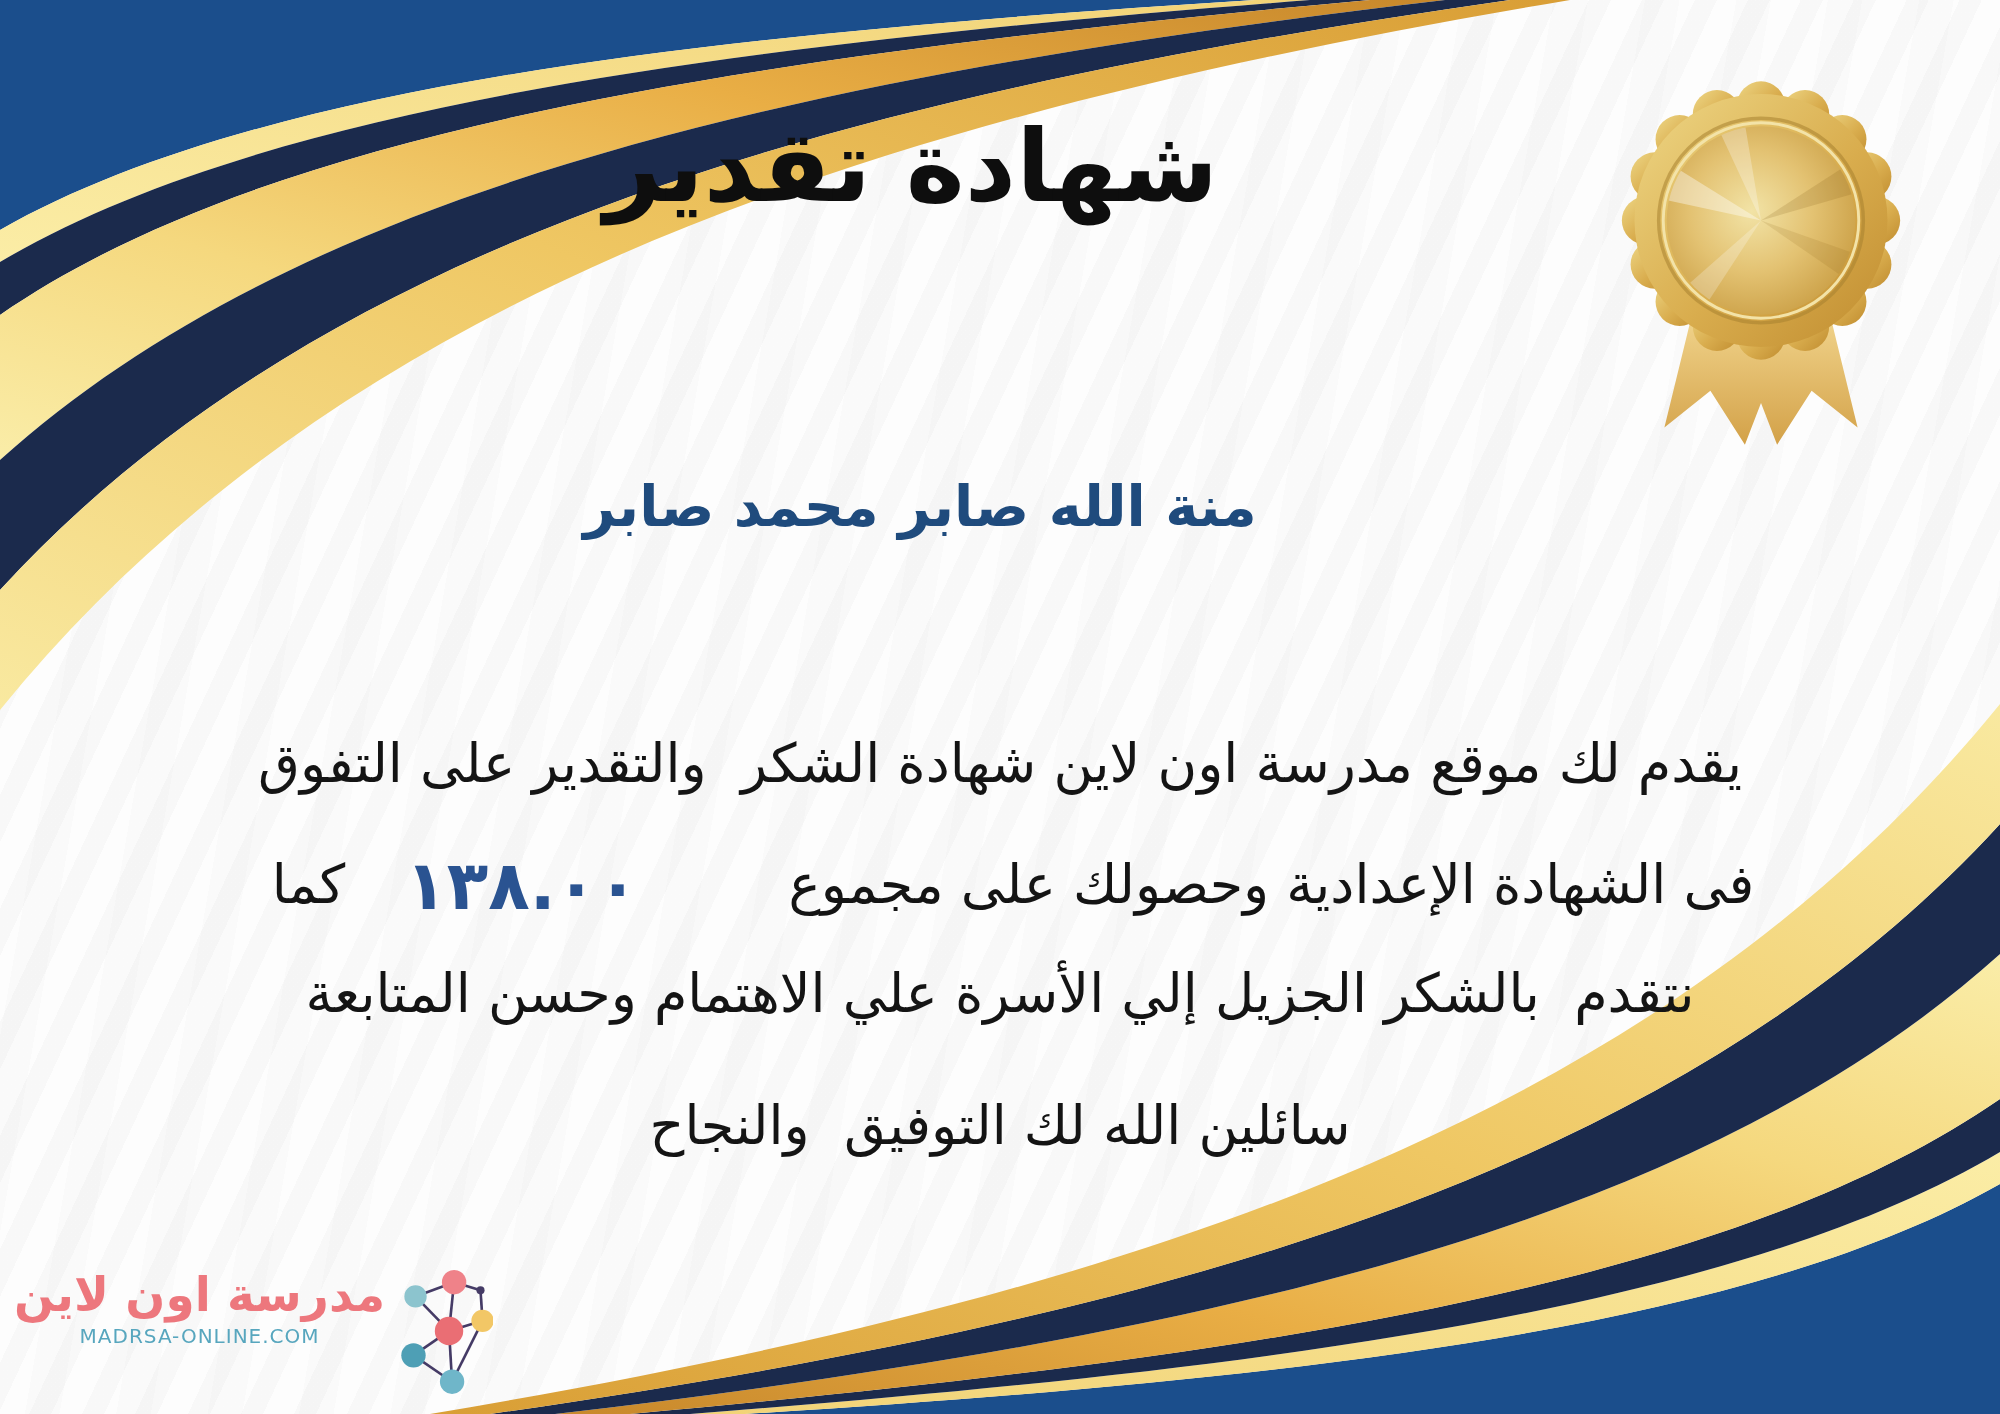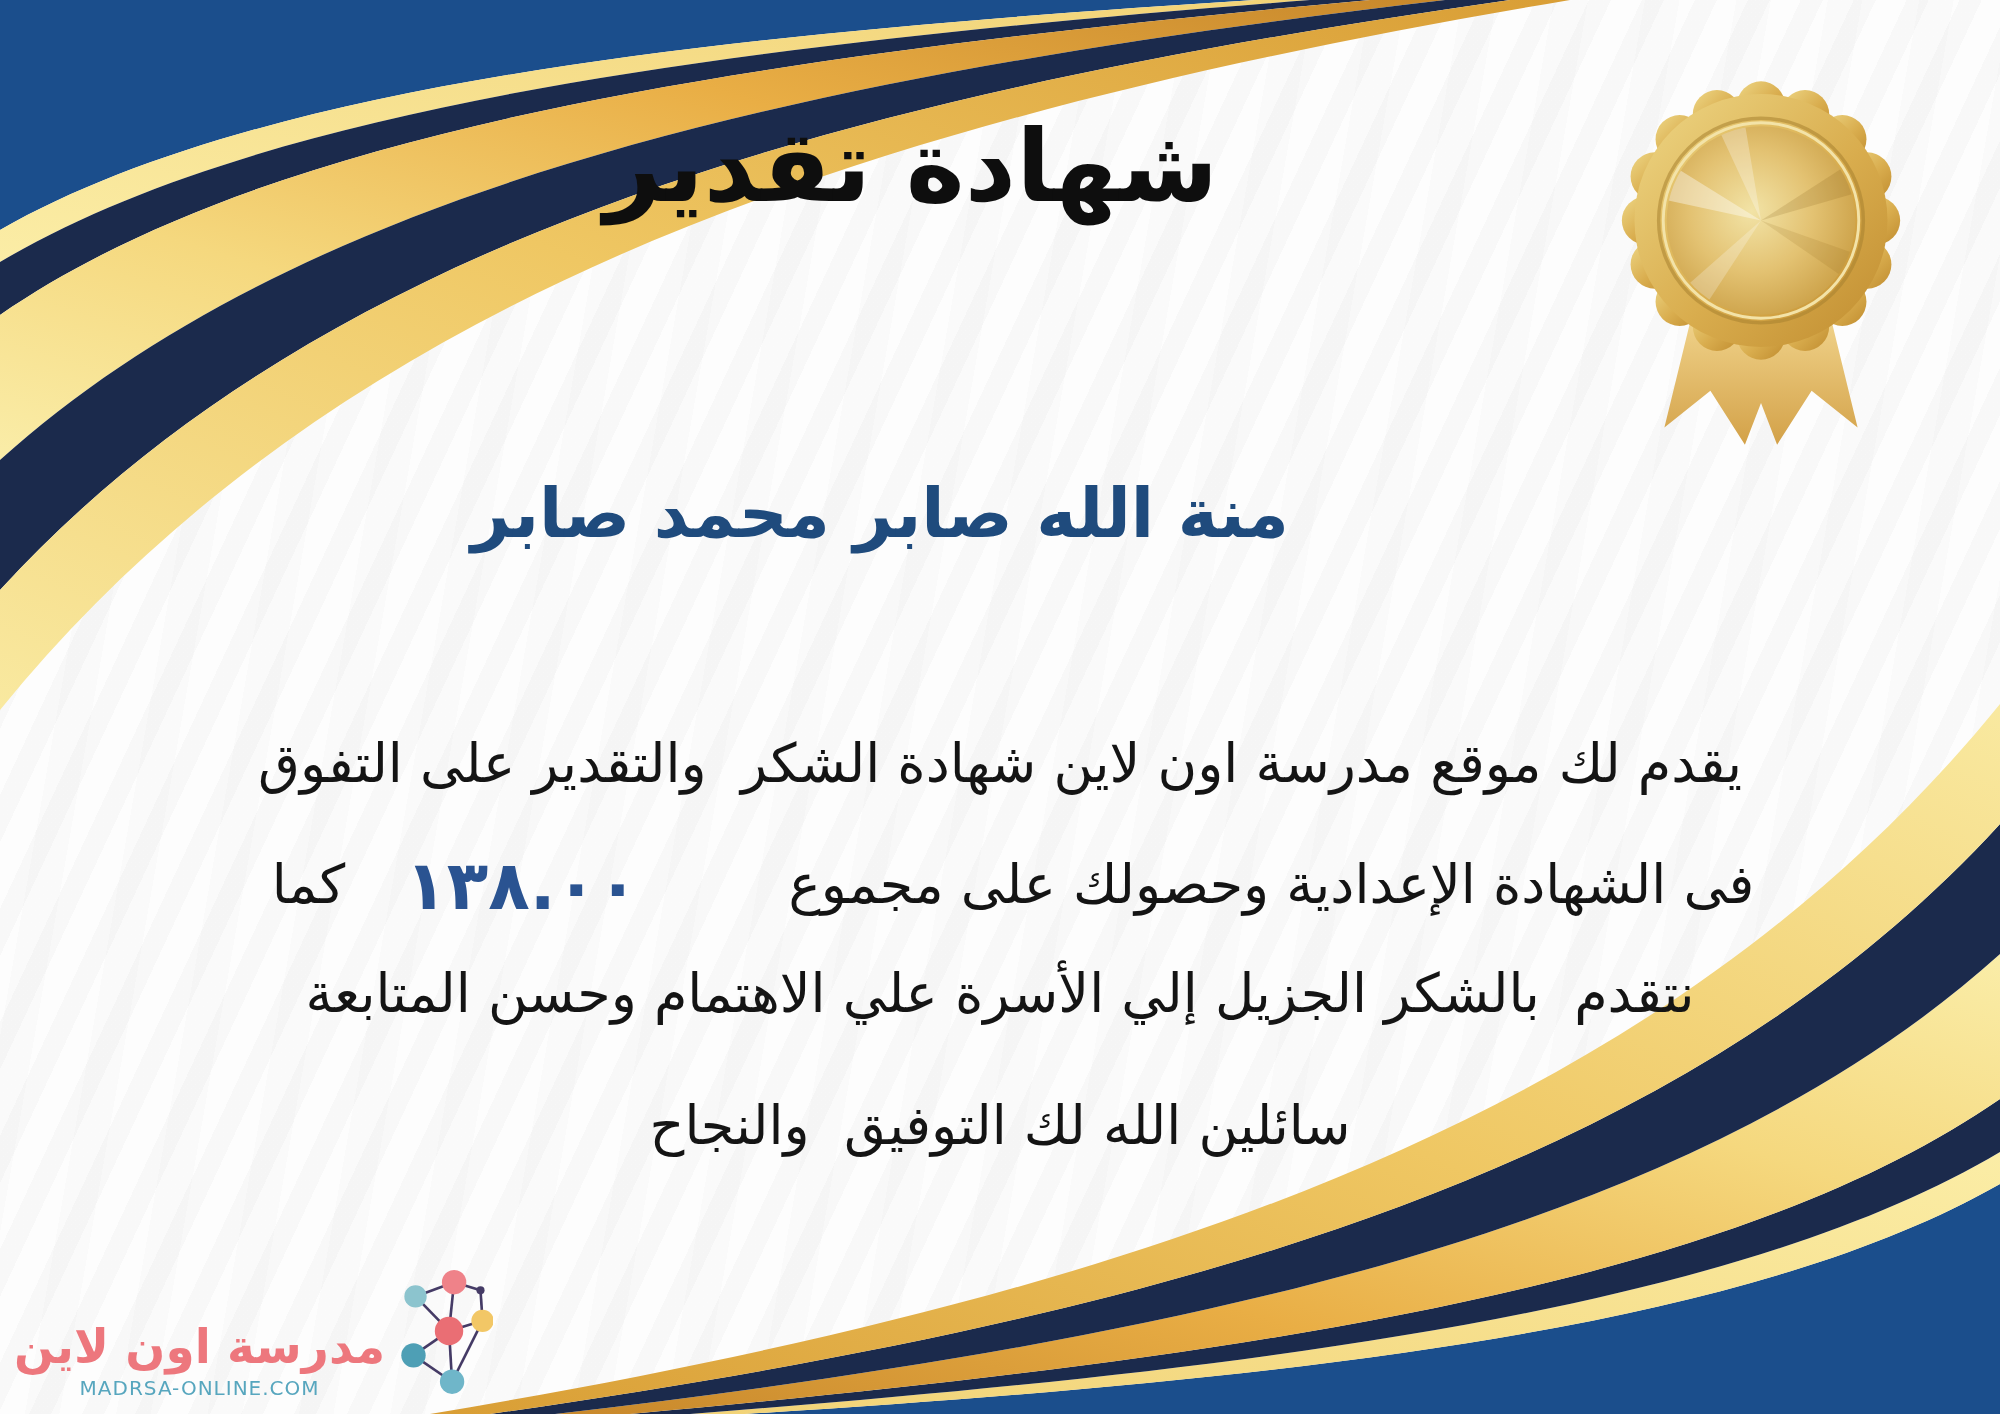--- a/index.html
+++ b/index.html
@@ -11,36 +11,36 @@
       repeating-linear-gradient(115deg, rgba(0,0,0,0.018) 0 20px, rgba(0,0,0,0) 20px 48px),
       repeating-linear-gradient(100deg, rgba(0,0,0,0.012) 0 34px, rgba(0,0,0,0) 34px 90px),
       #fdfdfd;
     font-family:"DejaVu Sans", sans-serif;
   }
   .corners{position:absolute;inset:0;width:2000px;height:1414px;}
   .medal{position:absolute;left:1600px;top:48px;width:322px;height:414px;}
 
   .txt{position:absolute;left:0;width:100%;text-align:center;direction:rtl;white-space:pre-wrap;}
   .title{top:108px;font-size:100px;font-weight:600;color:#0e0e0e;letter-spacing:-1px;padding-left:31px;}
-  .name{top:474px;font-size:68px;font-weight:bold;color:#1f4b7d;width:1760px;}
+  .name{top:474px;font-size:56px;font-weight:bold;color:#1f4b7d;width:1760px;margin-left:40px;}
   .body-line{color:#141414;font-size:54px;}
   .line1{top:732px;}
   .line2{top:846px;margin-left:13px;}
   .line3{top:962px;}
   .closing{top:1094px;color:#141414;font-size:54px;}
   .score{
     display:inline-block;
     font-size:68px;font-weight:bold;color:#2a5391;
     margin-inline-start:150px;margin-inline-end:60px;
     vertical-align:-6px;
   }
 
   .footer-logo{
     position:absolute;left:14px;bottom:14px;
-    display:flex;align-items:flex-end;gap:16px;
+    display:flex;align-items:flex-start;gap:16px;
   }
   .logo-texts{display:flex;flex-direction:column;align-items:center;gap:2px;min-width:340px;}
   .logo-arabic{direction:rtl;font-size:47px;font-weight:bold;color:#ed777d;line-height:1.15;}
   .logo-site{font-size:20px;font-weight:normal;color:#57a6be;letter-spacing:1px;}
   .logo-mark{width:92px;height:132px;}
 </style>
 </head>
 <body>
 
 <div class="page">

